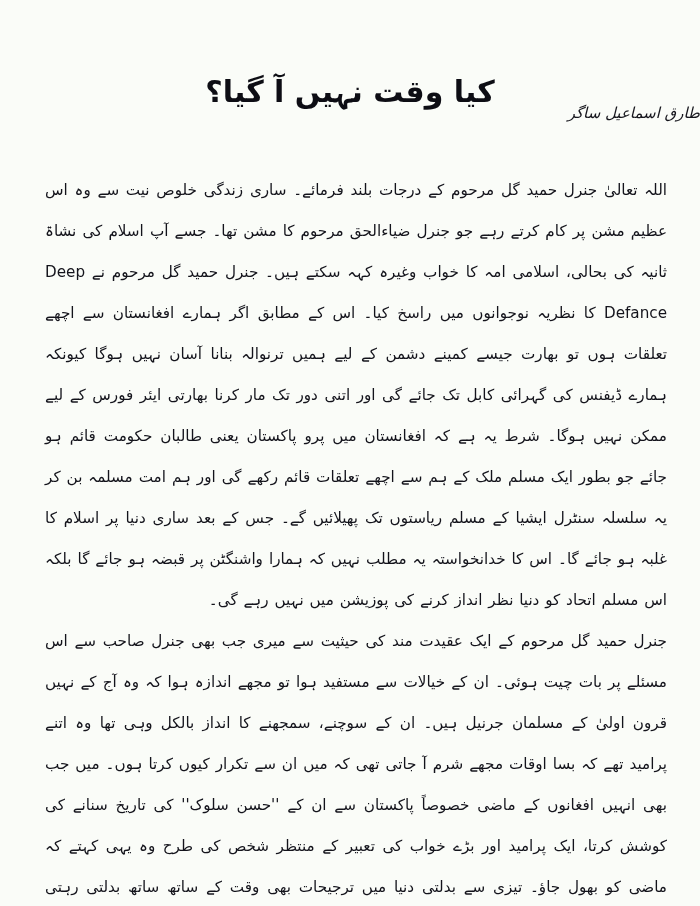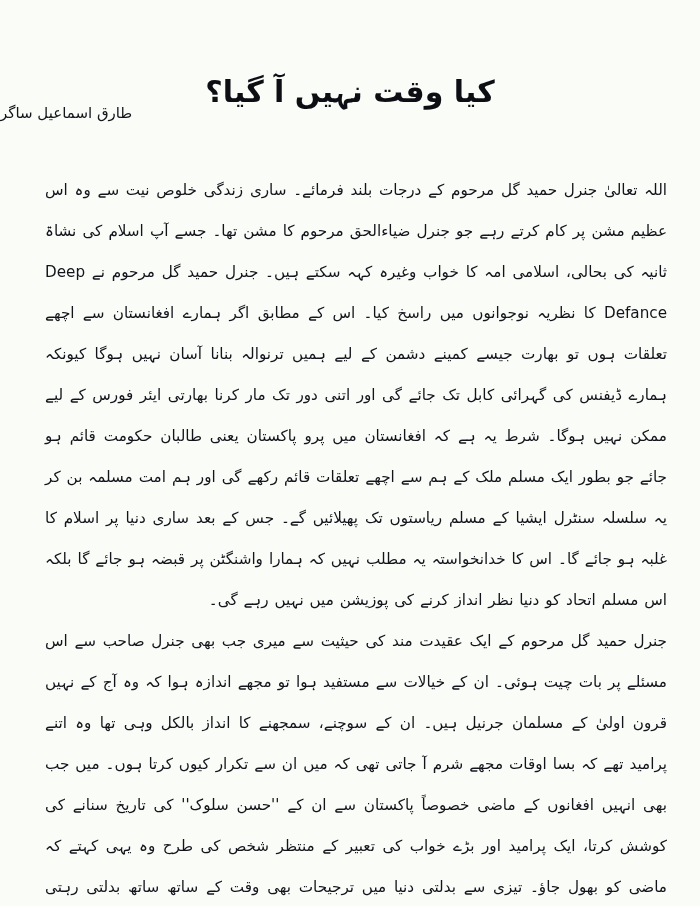--- a/index.html
+++ b/index.html
@@ -34,26 +34,27 @@
     color: #0d0d14;
     line-height: 1.3;
     letter-spacing: 0px;
   }
 
   .byline {
     position: absolute;
     top: 104px;
     left: 0;
     width: 700px;
-    text-align: left;
+    text-align: right;
     direction: rtl;
     font-family: "DejaVu Sans", sans-serif;
     font-size: 15px;
     font-weight: normal;
     color: #15151c;
+    font-style: italic;
   }
 
   .body-text {
     position: absolute;
     top: 170px;
     right: 33px;
     left: 31px;
     direction: rtl;
     text-align: justify;
     text-align-last: right;

